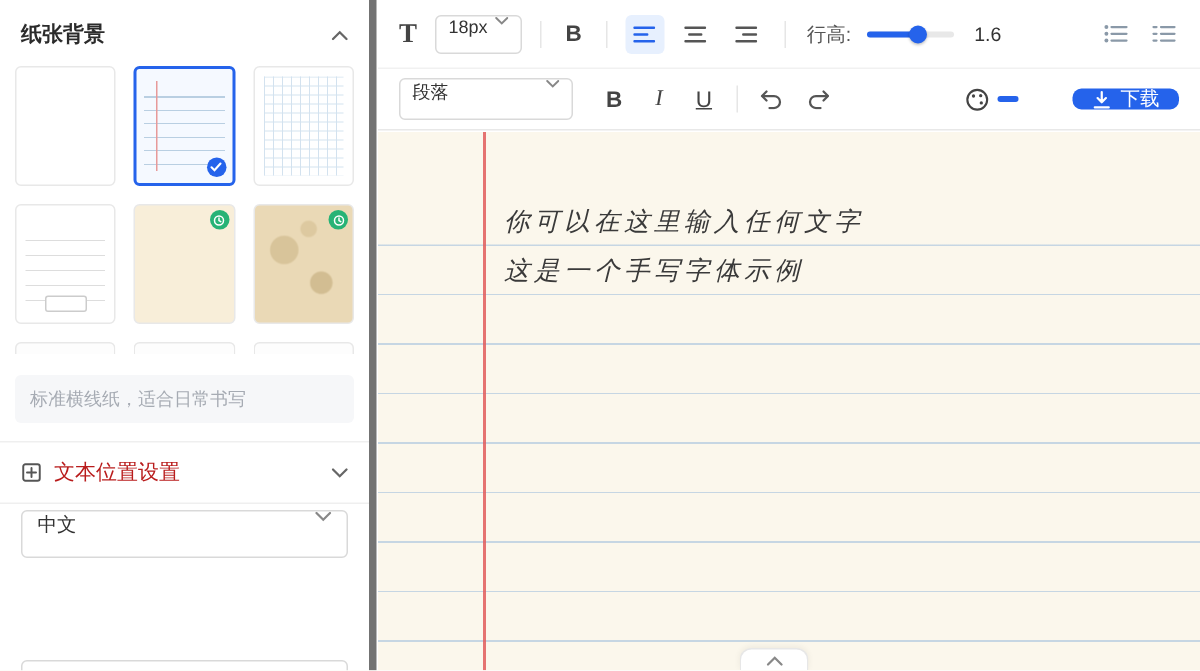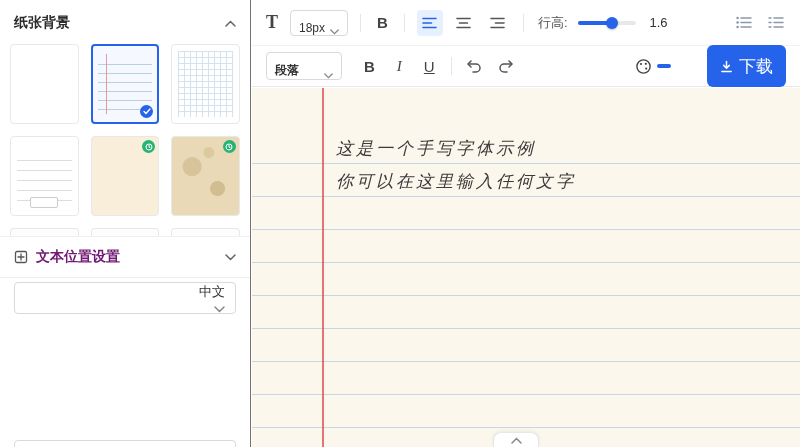--- a/index.html
+++ b/index.html
@@ -8,69 +8,69 @@
     --rule-line:#c6d6e3;
     --margin-line:#e05c5c;
     --badge-green:#27b376;
   }
   *{box-sizing:border-box;}
   html,body{margin:0;padding:0;}
   body{font-family:"Liberation Sans","DejaVu Sans",sans-serif;color:#333;}
   .app{position:relative;width:800px;height:447px;background:#fff;overflow:hidden;}
 
   
-  .sidebar{position:absolute;left:0;top:0;width:251px;height:447px;background:#fff;border-right:1px solid #737373;}
+  .sidebar{position:absolute;left:0;top:0;width:251px;height:447px;background:#fff;border-right:5px solid #737373;}
   .side-head{display:flex;align-items:center;justify-content:space-between;padding:14px 14px 8px 14px;}
   .side-head .title{font-size:14px;font-weight:bold;color:#2b2b2b;}
   .chev{display:inline-block;flex:none;}
   .thumb-wrap{height:196px;overflow:hidden;padding:4px 10px 0 10px;display:grid;grid-template-columns:repeat(3,1fr);column-gap:12px;row-gap:12px;}
   .thumb{height:80px;border:1px solid #e8e8e8;border-radius:4px;background:#fff;position:relative;overflow:hidden;cursor:pointer;}
   .thumb.selected{border:2px solid var(--accent);background:#f5f9ff;}
   .thumb.partial{height:12px;border-radius:4px 4px 0 0;border-bottom:none;background:#fdfdfd;}
   .mini-ruled{position:absolute;left:5px;right:5px;top:10px;bottom:8px;background:repeating-linear-gradient(to bottom,transparent 0 8px,#b9cfe2 8px 9px);}
   .mini-margin{position:absolute;left:13px;top:8px;bottom:8px;width:1px;background:#e79a9a;}
   .mini-grid{position:absolute;inset:6px;background-image:linear-gradient(#d3e2ef 1px,transparent 1px),linear-gradient(90deg,#d3e2ef 1px,transparent 1px);background-size:6px 6px;}
   .mini-gray{position:absolute;left:6px;right:6px;top:14px;bottom:10px;background:repeating-linear-gradient(to bottom,transparent 0 9px,#ddd 9px 10px);}
   .mini-label{position:absolute;left:50%;bottom:7px;transform:translateX(-50%);width:28px;height:11px;border:1px solid #ccc;border-radius:2px;background:#fff;}
   .thumb.cream{background:#f8eed9;}
   .thumb.vintage{background:radial-gradient(circle at 30% 38%,#d8c49a 0 9px,rgba(0,0,0,0) 10px),radial-gradient(circle at 68% 66%,#d2bd92 0 7px,rgba(0,0,0,0) 8px),radial-gradient(circle at 55% 20%,#ddc9a0 0 5px,rgba(0,0,0,0) 6px),#ead9b6;}
   .badge{position:absolute;top:3px;right:3px;width:13px;height:13px;border-radius:50%;background:var(--badge-green);display:flex;align-items:center;justify-content:center;}
   .sel-dot{position:absolute;right:4px;bottom:4px;width:13px;height:13px;border-radius:50%;background:var(--accent);display:flex;align-items:center;justify-content:center;}
   .caption{margin:14px 10px 12px 10px;background:#f6f7f9;color:#a6abb3;font-size:12px;line-height:16px;padding:8px 10px;border-radius:4px;}
   .divider{height:1px;background:#efefef;}
   .side-row{display:flex;align-items:center;height:40px;padding:0 14px;cursor:pointer;}
-  .side-row .lbl{flex:1;margin-left:8px;font-size:14px;font-weight:700;color:#701a75;}
-  .select{display:flex;align-items:flex-end;justify-content:space-between;margin:4px 14px 0 14px;height:32px;border:1px solid #d9d9d9;border-radius:4px;padding:0 10px;font-size:13px;color:#333;cursor:pointer;background:#fff;flex-direction:column;}
+  .side-row .lbl{flex:1;margin-left:8px;font-size:14px;font-weight:400;color:#b91c1c;}
+  .select{display:flex;align-items:flex-start;justify-content:space-between;margin:4px 14px 0 14px;height:32px;border:1px solid #d9d9d9;border-radius:4px;padding:0 10px;font-size:13px;color:#333;cursor:pointer;background:#fff;}
   .select.partial-bottom{position:absolute;left:14px;right:14px;top:440px;height:30px;margin:0;}
 
   
   .main{position:absolute;left:252px;top:0;width:548px;height:447px;}
   .tb{display:flex;align-items:center;background:#fff;padding:0 14px;}
   .tb1{height:46px;border-bottom:1px solid #f1f1f1;}
   .tb2{height:41px;border-bottom:1px solid #e8e8e8;}
   .t-icon{font-family:"Liberation Serif","DejaVu Serif",serif;font-size:18px;color:#444;font-weight:600;}
-  .mini-select{display:flex;align-items:flex-end;gap:5px;border:1px solid #d9d9d9;border-radius:4px;height:26px;padding:0 8px;font-size:12px;color:#333;cursor:pointer;background:#fff;}
+  .mini-select{display:flex;align-items:flex-start;gap:5px;border:1px solid #d9d9d9;border-radius:4px;height:26px;padding:0 8px;font-size:12px;color:#333;cursor:pointer;background:#fff;}
   .vsep{width:1px;height:18px;background:#e6e6e6;margin:0 12px;}
   .txt-btn{font-size:15px;color:#444;cursor:pointer;background:none;border:none;padding:2px 4px;font-family:inherit;}
   .bold{font-weight:bold;}
   .italic{font-style:italic;font-family:"Liberation Serif","DejaVu Serif",serif;}
   .underl{text-decoration:underline;}
   .align-group{display:flex;gap:8px;}
   .align-btn{width:26px;height:26px;border-radius:4px;display:flex;align-items:center;justify-content:center;cursor:pointer;}
   .align-btn.active{background:#e7f0fe;}
   .lh-label{font-size:13px;color:#555;margin-left:2px;}
   .slider{position:relative;width:58px;height:14px;margin:0 10px;cursor:pointer;}
   .slider .track{position:absolute;left:0;right:0;top:5px;height:4px;border-radius:2px;background:#e8e8e8;}
   .slider .fill{position:absolute;left:0;width:60%;top:5px;height:4px;border-radius:2px;background:var(--accent);}
   .slider .thumbq{position:absolute;left:60%;top:1px;width:12px;height:12px;margin-left:-6px;border-radius:50%;background:var(--accent);box-shadow:0 1px 2px rgba(0,0,0,.25);}
   .lh-value{font-size:13px;color:#333;margin-left:4px;}
   .spacer{flex:1;}
   .icon-btn{background:none;border:none;padding:2px;cursor:pointer;display:flex;align-items:center;}
   .color-dash{display:inline-block;width:14px;height:4px;border-radius:2px;background:var(--accent);margin-left:5px;}
-  .dl-btn{display:flex;align-items:center;gap:6px;background:var(--accent);color:#fff;border:none;border-radius:6px;height:42px;padding:0 13px;font-size:17px;cursor:pointer;font-family:inherit;}
+  .dl-btn{display:flex;align-items:center;gap:6px;background:var(--accent);color:#fff;border:none;border-radius:6px;height:14px;padding:0 13px;font-size:13px;cursor:pointer;font-family:inherit;}
 
   
   .canvas{position:absolute;left:0;top:88px;width:548px;height:359px;background:var(--paper);overflow:hidden;}
   .rules{position:absolute;left:0;right:0;top:75px;bottom:-20px;background-image:repeating-linear-gradient(to bottom,var(--rule-line) 0,var(--rule-line) 1px,rgba(0,0,0,0) 1px,rgba(0,0,0,0) 33px);}
   .margin-line{position:absolute;left:70px;top:0;bottom:0;width:2px;background:var(--margin-line);opacity:.85;}
   .hand-text{position:absolute;left:84px;top:44px;font-family:"DejaVu Serif","Liberation Serif",serif;font-style:italic;font-size:17px;line-height:33px;color:#3a3a3a;letter-spacing:3px;}
   .collapse-tab{position:absolute;left:44%;bottom:0;width:46px;height:15px;background:#fff;border:1px solid #e7e7e7;border-bottom:none;border-radius:8px 8px 0 0;display:flex;align-items:center;justify-content:center;box-shadow:0 -1px 4px rgba(0,0,0,.06);cursor:pointer;}
 </style>
 </head>
 <body>
@@ -118,20 +118,21 @@
               <circle cx="4" cy="4" r="3" fill="none" stroke="#fff" stroke-width="1"></circle>
               <path d="M4 2.4V4l1.2.8" fill="none" stroke="#fff" stroke-width="1" stroke-linecap="round"></path>
             </svg>
         </span>
       </div>
       <div class="thumb partial"></div>
       <div class="thumb partial"></div>
       <div class="thumb partial"></div>
     </div>
 
+    <div class="caption">标准横线纸，适合日常书写</div>
 
     <div class="divider"></div>
 
     <div class="side-row">
       <svg width="14" height="14" viewBox="0 0 14 14">
         <rect x="1.5" y="1.5" width="11" height="11" rx="1.5" fill="none" stroke="#555" stroke-width="1.3"></rect>
         <path d="M7 4v6M4 7h6" stroke="#555" stroke-width="1.3" stroke-linecap="round"></path>
       </svg>
       <span class="lbl">文本位置设置</span>
       <svg class="chev" width="11" height="7" viewBox="0 0 11 7">
@@ -201,21 +202,21 @@
       </button>
       <button class="icon-btn">
         <svg width="16" height="13" viewBox="0 0 16 13">
             <path d="M1 2h2M1 6.5h2M1 11h2" stroke="#8a99a8" stroke-width="1.5" stroke-linecap="round"></path>
             <path d="M6 2h9M6 6.5h9M6 11h9" stroke="#8a99a8" stroke-width="1.5" stroke-linecap="round"></path>
           </svg>
       </button>
     </div>
 
     <div class="tb tb2">
-      <div class="mini-select" style="width:76px;height:28px;justify-content:space-between;font-weight:bold;">
+      <div class="mini-select" style="width:116px;height:28px;justify-content:space-between;">
         <span>段落</span>
         <svg class="chev" width="9" height="6" viewBox="0 0 11 7">
             <path d="M1 1l4.5 4.5L10 1" fill="none" stroke="#888" stroke-width="1.6" stroke-linecap="round"></path>
           </svg>
       </div>
       <button class="txt-btn bold" style="margin-left:18px;">B</button>
       <button class="txt-btn italic" style="margin-left:14px;">I</button>
       <button class="txt-btn underl" style="margin-left:14px;">U</button>
       <span class="vsep"></span>
       <button class="icon-btn">
@@ -245,22 +246,22 @@
             <path d="M7 1.5v7M4 5.8L7 8.8l3-3M2 12.5h10" fill="none" stroke="#fff" stroke-width="1.6" stroke-linecap="round" stroke-linejoin="round"></path>
           </svg>
         <span>下载</span>
       </button>
     </div>
 
     <div class="canvas">
       <div class="rules"></div>
       <div class="margin-line"></div>
       <div class="hand-text">
+        <div>你可以在这里输入任何文字</div>
         <div>这是一个手写字体示例</div>
-        <div>你可以在这里输入任何文字</div>
       </div>
       <div class="collapse-tab">
         <svg class="chev" width="11" height="7" viewBox="0 0 11 7">
             <path d="M1 6l4.5-4.5L10 6" fill="none" stroke="#888" stroke-width="1.5" stroke-linecap="round"></path>
           </svg>
       </div>
     </div>
   </main>
 </div>
 

